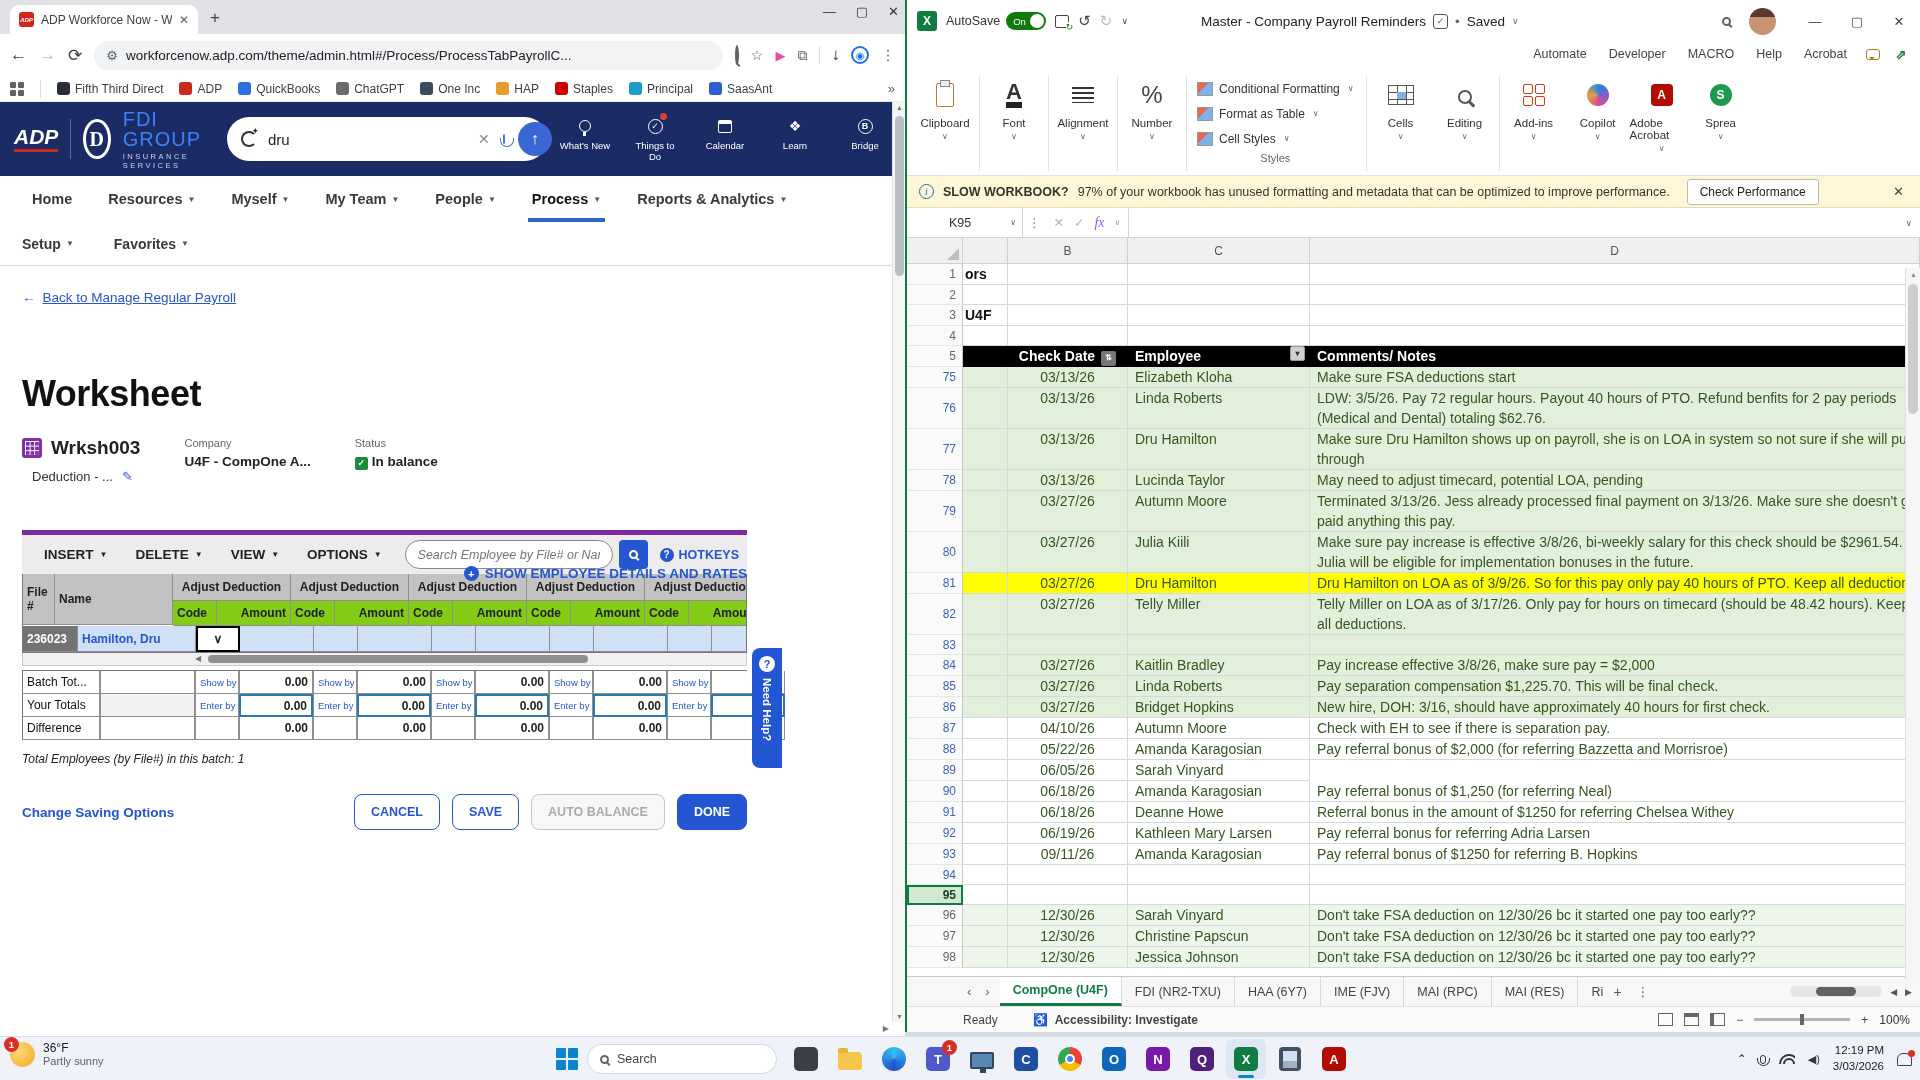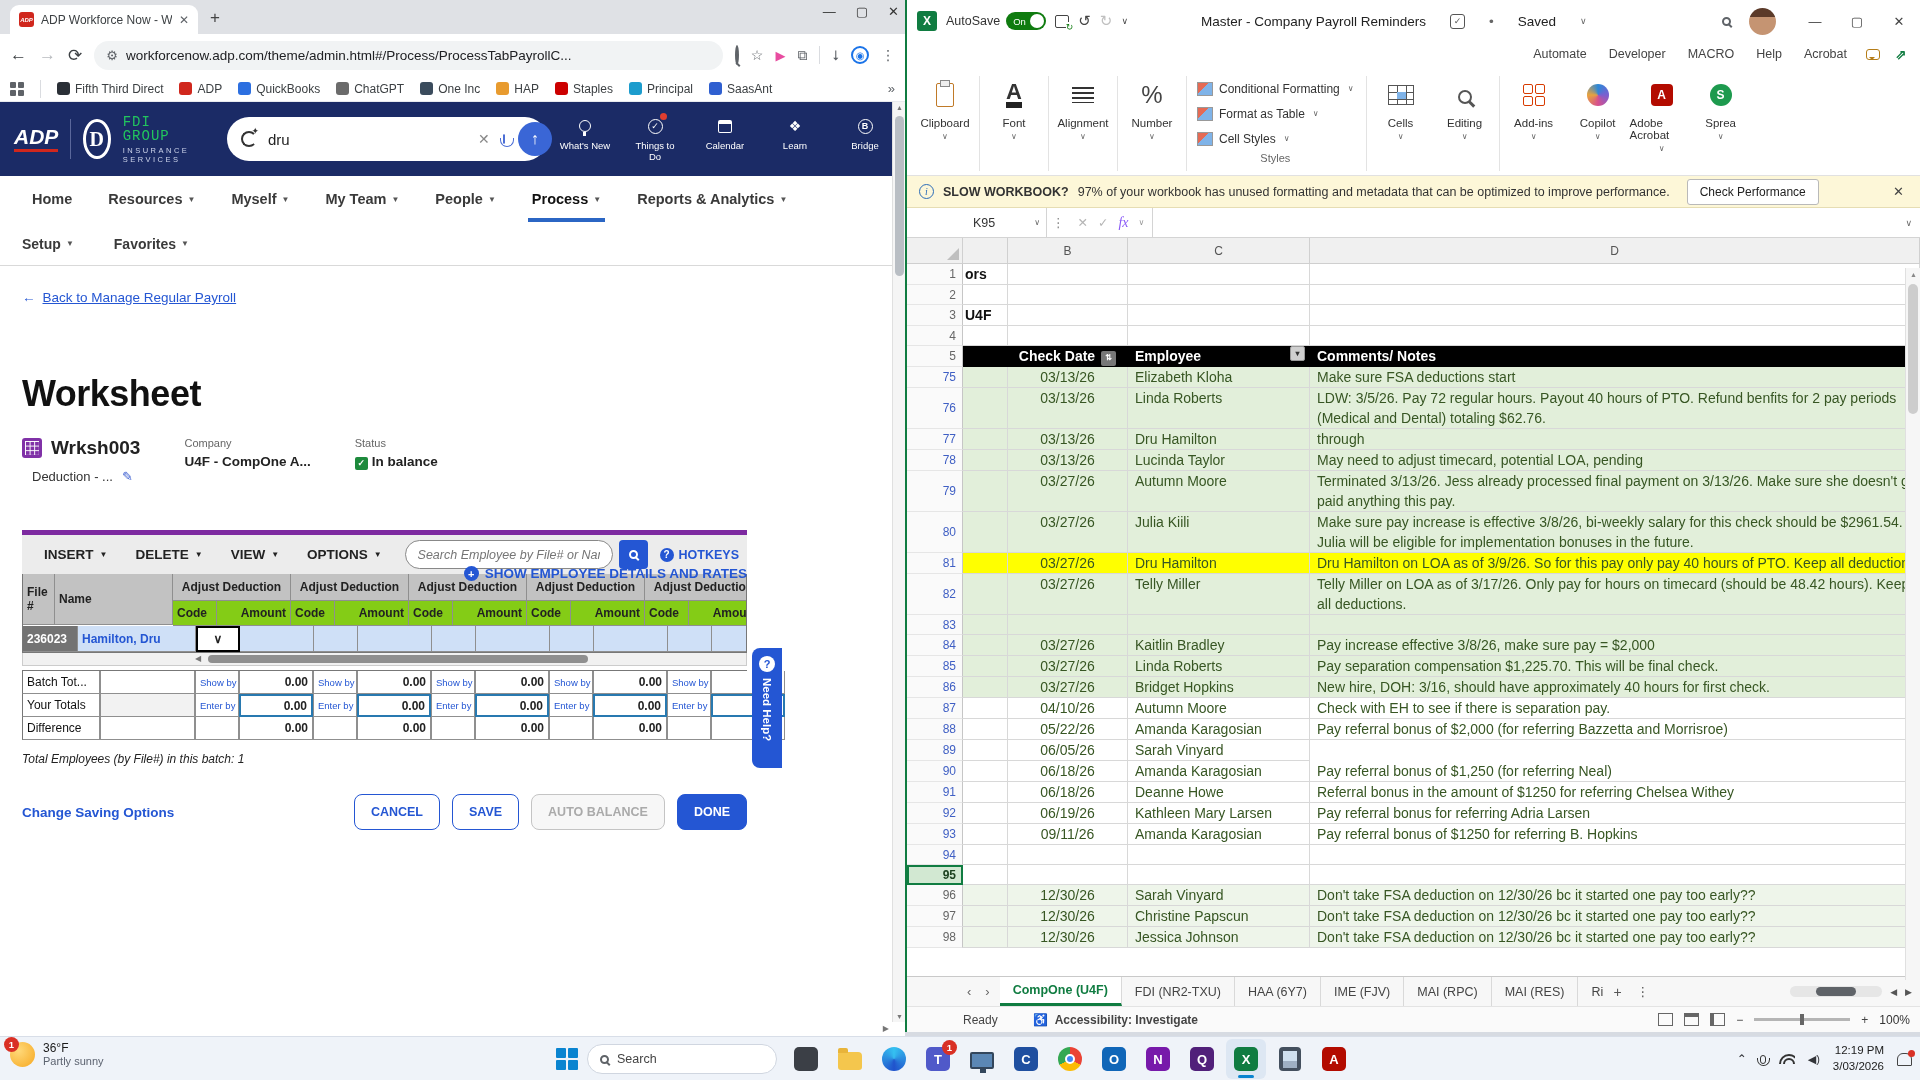--- a/index.html
+++ b/index.html
@@ -36,21 +36,21 @@
   .apps-grid{width:14px;height:14px;display:grid;grid-template-columns:1fr 1fr;gap:2px;}
   .apps-grid span{background:#5f6368;border-radius:1px;}
   .bm-more{margin-left:auto;color:#5f6368;font-size:13px;}
 
   
   .adp-header{height:74px;background:#1b2b66;display:flex;align-items:center;padding:0 14px;gap:12px;}
   .adp-logo{color:#fff;font-weight:bold;font-style:italic;font-size:21px;border-bottom:3px solid #d0271d;line-height:1;padding-bottom:2px;}
   .hdr-sep{width:1px;height:40px;background:#5a679b;}
   .fdi-circle{width:40px;height:40px;border:3px solid #fff;border-radius:50%;color:#fff;font-size:20px;
               font-weight:bold;display:flex;align-items:center;justify-content:center;font-family:"Liberation Serif",serif;}
-  .fdi-name{color:#22c55e;font-family:Liberation Mono, monospace;font-size:14px;letter-spacing:1px;line-height:1;}
+  .fdi-name{color:#3b82f6;font-family:Liberation Sans, sans-serif;font-size:20px;letter-spacing:1px;line-height:1;}
   .fdi-sub{color:#cdd4ea;font-size:7.5px;letter-spacing:2.5px;margin-top:3px;}
   .adp-search{width:320px;height:44px;background:#fff;border-radius:22px;display:flex;align-items:center;
               gap:9px;padding:0 5px 0 14px;margin-left:10px;}
   .ai-ico{width:16px;height:16px;border:2px solid #333;border-radius:50%;border-right-color:transparent;position:relative;flex:none;}
   .ai-ico:after{content:"✦";position:absolute;right:-4px;top:-7px;font-size:9px;color:#333;}
   .adp-search input{border:none;outline:none;flex:1;font-size:15px;color:#222;background:transparent;font-family:inherit;}
   .srch-x{color:#4d6fd6;font-size:14px;}
   .mic{width:7px;height:10px;border:1.5px solid #4d6fd6;border-radius:4px;position:relative;margin:0 4px;}
   .mic:after{content:"";position:absolute;left:-4px;top:3px;width:12px;height:8px;border:1.5px solid #4d6fd6;border-top:none;border-radius:0 0 8px 8px;}
   .up-btn{width:34px;height:34px;border-radius:50%;background:#3a66d6;color:#fff;font-size:16px;
@@ -155,21 +155,21 @@
   #excel{position:absolute;left:905px;top:0;width:1015px;height:1032px;background:#fff;border-left:2px solid #107c41;overflow:hidden;}
   .xl-titlebar{height:42px;display:flex;align-items:center;padding:0 0 0 10px;gap:9px;font-size:13px;color:#333;}
   .xl-appico{width:20px;height:20px;background:#107c41;border-radius:3px;color:#fff;font-size:12px;font-weight:bold;display:flex;align-items:center;justify-content:center;}
   .autosave{display:flex;align-items:center;gap:6px;font-size:12.5px;}
   .toggle{width:40px;height:18px;border-radius:9px;background:#0f7b0f;display:flex;align-items:center;color:#fff;font-size:9.5px;padding-left:7px;position:relative;}
   .toggle .knob{position:absolute;right:2px;width:14px;height:14px;background:#fff;border-radius:50%;}
   .qat{font-size:15px;color:#444;}
   .qat.dis{color:#c0c0c0;}
   .savico{width:14px;height:13px;border:1.5px solid #444;border-radius:2px;position:relative;}
   .savico:after{content:"↻";position:absolute;right:-5px;bottom:-5px;font-size:9px;color:#0f7b0f;background:#fff;}
-  .xl-title-grp{margin-left:64px;display:flex;align-items:center;gap:24px;font-size:13.5px;color:#222;}
+  .xl-title-grp{margin-left:64px;display:flex;align-items:center;gap:7px;font-size:13.5px;color:#222;}
   .person-chk{width:15px;height:15px;border:1.3px solid #555;border-radius:3px;font-size:9px;color:#555;display:flex;align-items:center;justify-content:center;}
   .saved-dot{color:#666;}
   .xl-tb-right{margin-left:auto;display:flex;align-items:center;gap:18px;padding-right:0;}
   .avatar-big{width:27px;height:27px;border-radius:50%;background:linear-gradient(#5b3a29 34%,#c59472 35%);}
   .xl-ctrl{display:flex;}
   .xl-ctrl span{width:42px;height:42px;display:flex;align-items:center;justify-content:center;font-size:13px;color:#444;}
   .xl-ribbontabs{height:24px;display:flex;align-items:center;justify-content:flex-end;font-size:12.5px;color:#444;padding-right:6px;gap:2px;}
   .rtab{padding:0 11px;}
   .ric{width:26px;display:flex;justify-content:center;}
   .bubble{width:14px;height:11px;border:1.5px solid #b57d18;border-radius:3px;position:relative;}
@@ -203,21 +203,21 @@
   .ic-copilot{width:22px;height:22px;border-radius:50%;background:conic-gradient(#2b88d8,#7a5fd0,#d64f8e,#e8a33d,#2b88d8);}
   .ic-acrobat{width:22px;height:22px;background:#b30b00;border-radius:4px;color:#fff;font-size:12px;font-weight:bold;display:flex;align-items:center;justify-content:center;}
   .ic-sprea{width:22px;height:22px;border-radius:50%;background:#1d9a4e;color:#fff;font-size:12px;font-weight:bold;display:flex;align-items:center;justify-content:center;}
   .rgrp.clip{width:54px;overflow:hidden;}
 
   .xl-warning{height:32px;background:#fdf7d8;border-bottom:1px solid #e6ddb3;display:flex;align-items:center;gap:9px;padding:0 12px;font-size:12.5px;color:#333;}
   .info-circ{width:15px;height:15px;border:1.5px solid #2b6cb8;border-radius:50%;color:#2b6cb8;font-size:10px;font-style:italic;font-family:"Liberation Serif",serif;display:flex;align-items:center;justify-content:center;flex:none;}
   .warn-btn{margin-left:8px;background:#fff;border:1px solid #b9b9b9;border-radius:3px;padding:5px 12px;font-size:12px;color:#222;white-space:nowrap;font-family:inherit;}
   .warn-x{margin-left:auto;color:#444;font-size:13px;padding-right:4px;}
 
-  .xl-formula{height:30px;display:flex;align-items:center;border-bottom:1px solid #d4d4d4;font-size:12.5px;color:#333;padding-left:60px;}
+  .xl-formula{height:30px;display:flex;align-items:center;border-bottom:1px solid #d4d4d4;font-size:12.5px;color:#333;padding-left:36px;}
   .namebox{width:80px;display:flex;justify-content:space-between;align-items:center;padding:0 6px;border-right:1px solid #d4d4d4;height:100%;}
   .namebox .car{font-size:8px;color:#666;}
   .fdots{padding:0 5px;color:#888;}
   .fbtns{display:flex;gap:10px;align-items:center;padding:0 8px;border-right:1px solid #d4d4d4;height:100%;color:#888;}
   .fx{font-style:italic;font-family:"Liberation Serif",serif;font-size:14px;color:#8b5cf6;}
   .finput{flex:1;height:100%;}
   .f-car{padding:0 8px;color:#666;font-size:9px;}
 
   .xl-colheads{height:26px;display:flex;background:#f0f0f0;border-bottom:1px solid #cfcfcf;font-size:12px;color:#555;}
   .ch{border-right:1px solid #d0d0d0;display:flex;align-items:center;justify-content:center;flex:none;}
@@ -910,20 +910,21 @@
             <div>LDW: 3/5/26. Pay 72 regular hours. Payout 40 hours of PTO. Refund benfits for 2 pay periods</div>
             <div>(Medical and Dental) totaling $62.76.</div>
           </div>
         </div>
         <div class="xrow">
           <div class="xr-n numblue">77</div>
           <div class="xc xc-a bg-green"></div>
           <div class="xc xc-b bg-green">03/13/26</div>
           <div class="xc xc-c bg-green">Dru Hamilton</div>
           <div class="xc xc-d bg-green">
+            <div>Make sure Dru Hamilton shows up on payroll, she is on LOA in system so not sure if she will pu</div>
             <div>through</div>
           </div>
         </div>
         <div class="xrow">
           <div class="xr-n numblue">78</div>
           <div class="xc xc-a bg-green"></div>
           <div class="xc xc-b bg-green">03/13/26</div>
           <div class="xc xc-c bg-green">Lucinda Taylor</div>
           <div class="xc xc-d bg-green">
             <div>May need to adjust timecard, potential LOA, pending</div>

